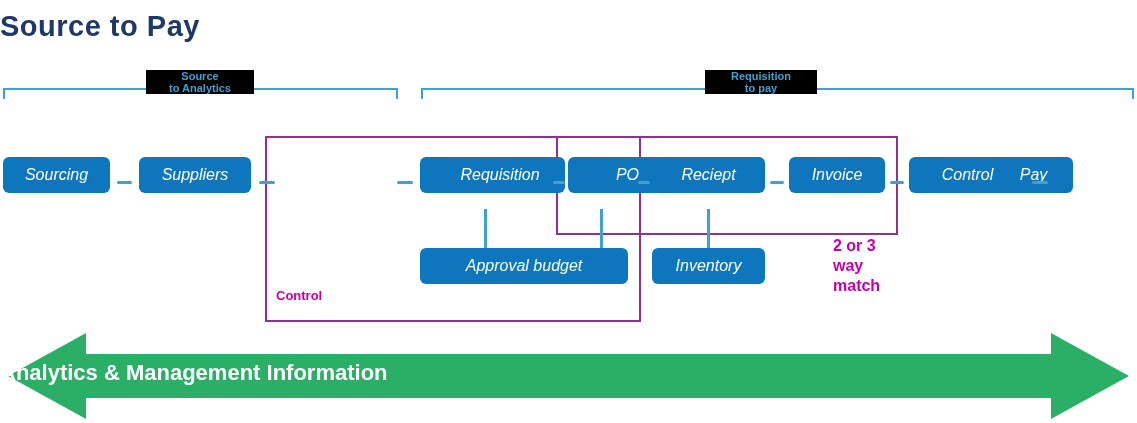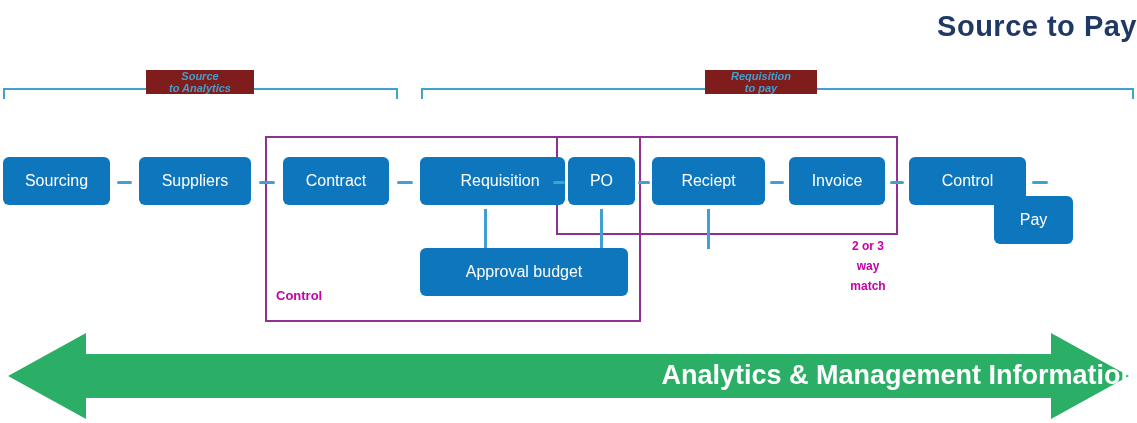--- a/index.html
+++ b/index.html
@@ -5,65 +5,65 @@
   html,body{margin:0;padding:0;background:#ffffff;}
   #canvas{
     position:relative;
     width:1137px;height:423px;
     font-family:"Liberation Sans", sans-serif;
     overflow:hidden;
     background:#ffffff;
   }
   .title{
     position:absolute;top:10px;left:0;width:1137px;
-    text-align:right;
+    text-align:left;
     font-size:29px;font-weight:bold;color:#1F3864;
     letter-spacing:0.5px;
   }
   .bracket{
     position:absolute;top:88px;height:9px;
     border-top:2px solid #41A0D0;
     border-left:2px solid #41A0D0;
     border-right:2px solid #41A0D0;
   }
   .bracket-label{
     position:absolute;top:70px;
     text-align:center;
     font-size:11px;font-weight:bold;color:#41A0D0;
     line-height:12px;
-    background:#7f1d1d;
+    background:#000000;
     padding:0 4px;
-    font-style:italic;
   }
   .box{
-    position:absolute;top:157px;height:48px;
+    position:absolute;top:157px;height:36px;
     background:#0E76BC;border-radius:6px;
     color:#ffffff;font-size:16px;
     display:flex;align-items:center;justify-content:center;
     white-space:nowrap;
+    font-style:italic;
   }
   .box.sub{top:248px;border-radius:6px;}
   .dash{
     position:absolute;top:181px;height:3px;
     background:#41A0D0;border-radius:2px;
   }
   .vline{
     position:absolute;width:3px;background:#41A0D0;
   }
   .group{
     position:absolute;border:2px solid #8E3191;background:transparent;
   }
   .magenta-label{
     position:absolute;color:#C400A6;font-weight:bold;
   }
   .arrow-wrap{position:absolute;left:0;top:330px;width:1137px;height:93px;}
   .arrow-text{
     position:absolute;left:0;top:360px;width:1137px;
-    text-align:right;color:#ffffff;
-    font-size:27px;font-weight:bold;
+    text-align:left;color:#ffffff;
+    font-size:22px;font-weight:bold;
   }
 </style>
 </head>
 <body>
 
 <div id="canvas">
 
   <div class="title">Source to Pay</div>
 
   <div class="bracket" style="left:3px;width:391px;"></div>
@@ -76,45 +76,45 @@
   <div class="bracket-label" style="left:705px;width:104px;">
     <div>Requisition</div>
     <div>to pay</div>
   </div>
 
   <div class="group" style="left:265px;top:136px;width:372px;height:182px;"></div>
   <div class="group" style="left:556px;top:136px;width:338px;height:95px;"></div>
 
   <div class="box" style="left:3px;width:107px;">Sourcing</div>
   <div class="box" style="left:139px;width:112px;">Suppliers</div>
-  <div class="box" style="left:283px;width:106px;">Contract</div>
   <div class="box" style="left:420px;width:130px;padding-left:15px;">Requisition</div>
-  <div class="box" style="left:568px;width:67px;">PO</div>
+  <div class="box" style="left:568px;width:67px;padding-left:26px;">PO</div>
   <div class="box" style="left:789px;width:96px;">Invoice</div>
   <div class="box" style="left:652px;width:113px;">Reciept</div>
   <div class="box" style="left:909px;width:117px;">Control</div>
-  <div class="box" style="left:994px;width:79px;margin-top:39px;">Pay</div>
+  <div class="box" style="left:994px;width:79px;">Pay</div>
 
   <div class="dash" style="left:117px;width:15px;"></div>
   <div class="dash" style="left:259px;width:16px;"></div>
   <div class="dash" style="left:397px;width:16px;"></div>
   <div class="dash" style="left:553px;width:12px;"></div>
   <div class="dash" style="left:638px;width:12px;"></div>
   <div class="dash" style="left:770px;width:14px;"></div>
   <div class="dash" style="left:890px;width:14px;"></div>
   <div class="dash" style="left:1032px;width:16px;"></div>
 
   <div class="vline" style="left:484px;top:209px;height:39px;"></div>
   <div class="vline" style="left:600px;top:209px;height:39px;"></div>
   <div class="vline" style="left:707px;top:209px;height:40px;"></div>
 
   <div class="box sub" style="left:420px;width:208px;">Approval budget</div>
+  <div class="box sub" style="left:652px;width:113px;">Inventory</div>
 
   <div class="magenta-label" style="left:276px;top:288px;font-size:13px;">Control</div>
-  <div class="magenta-label" style="left:833px;top:236px;width:70px;text-align:center;font-size:12px;line-height:20px;">
+  <div class="magenta-label" style="left:833px;top:236px;width:70px;text-align:left;font-size:16px;line-height:20px;">
     <div>2 or 3</div>
     <div>way</div>
     <div>match</div>
   </div>
 
   <div class="arrow-wrap">
     <svg width="1137" height="93" viewBox="0 0 1137 93" xmlns="http://www.w3.org/2000/svg">
       <polygon points="8,46 86,3 86,24 1051,24 1051,3 1129,46 1051,89 1051,68 86,68 86,89" fill="#2BAF66"></polygon>
     </svg>
   </div>

